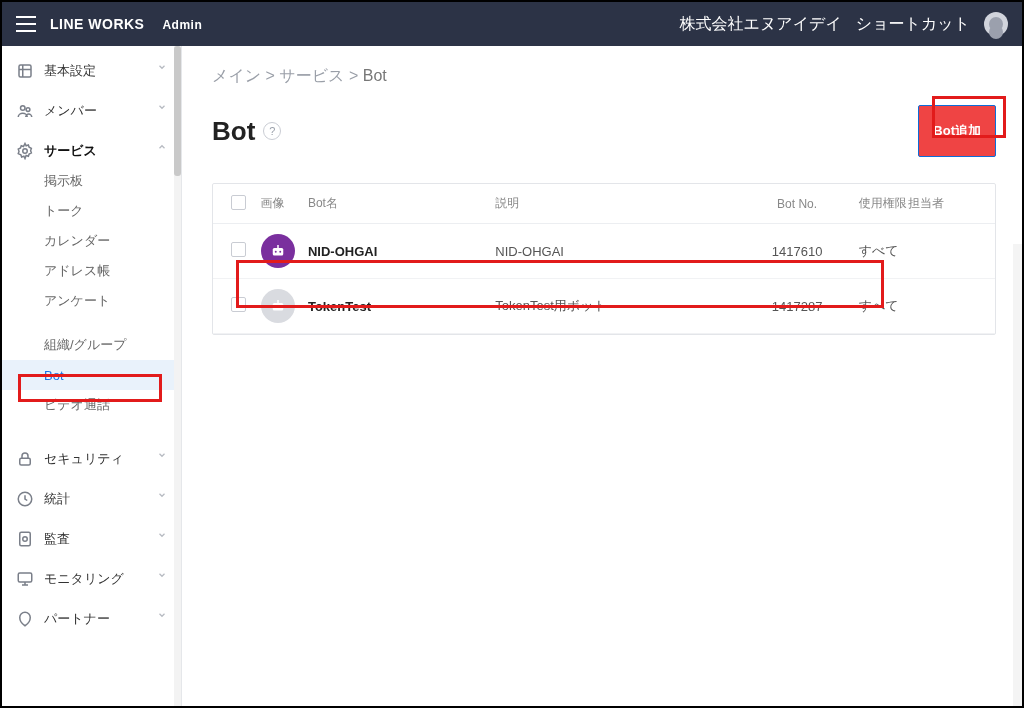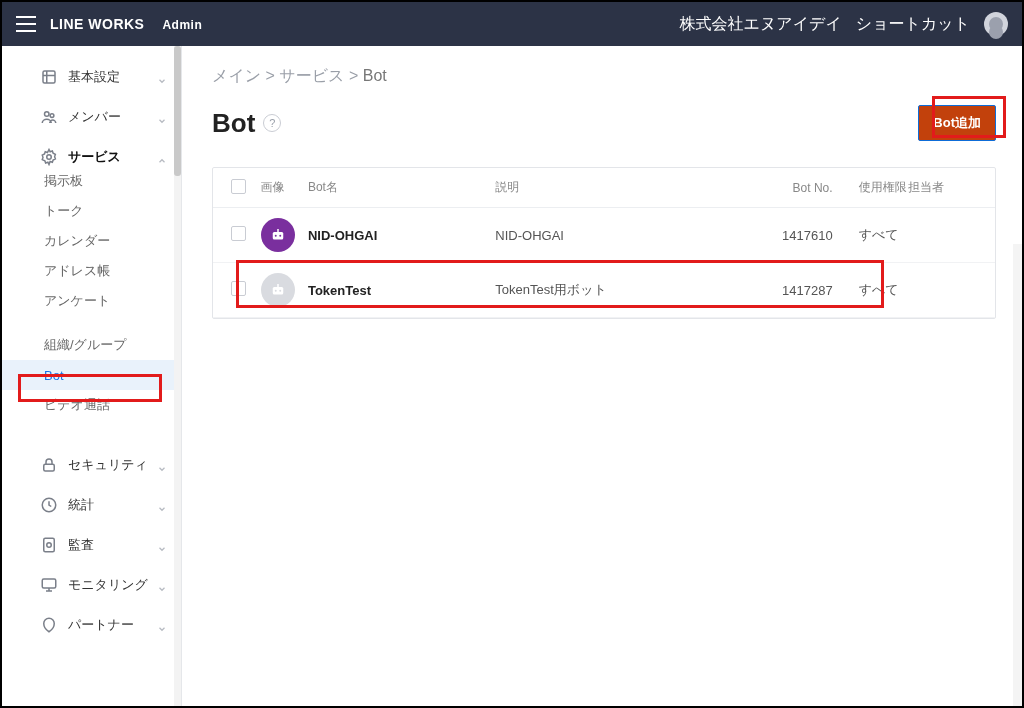--- a/index.html
+++ b/index.html
@@ -17,55 +17,55 @@
 .header-right { display: flex; align-items: center; gap: 14px; font-size: 16px; }
 .avatar-circle { width: 24px; height: 24px; border-radius: 50%; background: #d1d4dc; display: flex; align-items: center; justify-content: center; }
 .avatar-circle::before { content: ""; width: 14px; height: 14px; border-radius: 50%; background: #9ba0ad; box-shadow: 0 8px 0 0 #9ba0ad; }
 
 
 .body { display: flex; height: calc(708px - 44px - 4px); }
 .sidebar { width: 180px; border-right: 1px solid #e5e7ea; overflow-y: auto; position: relative; }
 .sidebar-track { position: absolute; right: 0; top: 0; width: 7px; height: 100%; background: #f3f3f3; }
 .sidebar-thumb { position: absolute; right: 0; top: 0; width: 7px; height: 130px; background: #c9c9c9; border-radius: 3px; }
 
-.nav-item { display: flex; align-items: flex-end; height: 40px; padding: 0 14px; color: #555; cursor: pointer; position: relative; margin-left: 24px; }
+.nav-item { display: flex; align-items: flex-start; height: 40px; padding: 16px 14px; color: #555; cursor: pointer; position: relative; }
 .nav-item .ico { width: 18px; height: 18px; margin-right: 10px; color: #7a7f89; }
 .nav-item.top { font-weight: 500; color: #333; }
 .nav-item.top.active { font-weight: 700; color: #111; }
 .nav-chevron { margin-left: auto; width: 10px; height: 10px; color: #b7bbc2; }
 .nav-sub { padding-left: 42px; height: 30px; display: flex; align-items: center; color: #666; font-size: 13px; cursor: pointer; }
 .nav-sub.selected { background: #e9f2fb; color: #1a73e8; }
 
 .highlight-red { border: 3px solid #e21b1b; position: absolute; pointer-events: none; }
 
 
 .main { flex: 1; padding: 20px 26px 20px 30px; overflow-y: auto; position: relative; }
 .main-track { position: absolute; right: 0; top: 198px; width: 9px; height: 480px; background: #f4f4f4; }
 
 .breadcrumb { color: #9a9fa8; font-size: 16px; margin-bottom: 18px; }
 .breadcrumb .cur { color: #777; }
 .title-row { display: flex; align-items: center; margin-bottom: 26px; }
 .page-title { font-size: 26px; font-weight: 700; color: #222; }
 .help-badge { width: 18px; height: 18px; border: 1px solid #c9ccd3; border-radius: 50%; display: inline-flex; align-items: center; justify-content: center; font-size: 11px; color: #9aa0aa; margin-left: 8px; }
-.btn-primary { margin-left: auto; background: #c2410c; color: #fff; border: 1px solid #0d6cd8; padding: 8px 14px; font-size: 13px; font-weight: 600; cursor: pointer; border-radius: 2px; }
+.btn-primary { margin-left: auto; background: #ef4444; color: #fff; border: 1px solid #0d6cd8; padding: 16px 14px; font-size: 13px; font-weight: 600; cursor: pointer; border-radius: 2px; }
 
 .panel { border: 1px solid #e3e5e9; border-radius: 2px; }
 .panel-head { height: 48px; display: flex; align-items: center; padding: 0 18px; border-bottom: 1px solid #eceef1; }
 .filter-all { color: #555; font-size: 13px; }
 .filter-count { color: #1a73e8; margin-left: 4px; }
 .search-btn { margin-left: auto; width: 18px; height: 18px; color: #9aa0aa; cursor: pointer; }
 
 .tbl-head, .tbl-row { display: flex; align-items: center; padding: 0 18px; }
 .tbl-head { height: 40px; border-bottom: 1px solid #eceef1; color: #888; font-size: 12px; }
 .tbl-row { height: 55px; border-bottom: 1px solid #f1f2f4; font-size: 13px; }
 .c-chk { width: 30px; }
 .c-img { width: 48px; }
 .c-name { width: 190px; }
 .c-desc { width: 270px; color: #555; }
-.c-no { width: 72px; text-align: right; color: #555; }
+.c-no { width: 72px; text-align: center; color: #555; }
 .c-perm { width: 76px; padding-left: 26px; color: #555; }
 .c-mgr { width: 70px; }
 .tbl-head .c-name,.tbl-head .c-desc,.tbl-head .c-no,.tbl-head .c-perm,.tbl-head .c-mgr,.tbl-head .c-img { color:#888; }
 .tbl-row .c-name { font-weight: 700; color:#222; }
 
 input[type=checkbox]{ width:15px;height:15px;border:1px solid #c9ccd3;appearance:none;border-radius:2px;cursor:pointer;background:#fff; }
 
 .bot-avatar { width: 34px; height: 34px; border-radius: 50%; display:flex;align-items:center;justify-content:center; }
 .bot-avatar.purple { background:#7a2f9e; }
 .bot-avatar.gray { background:#d9dbe0; }

